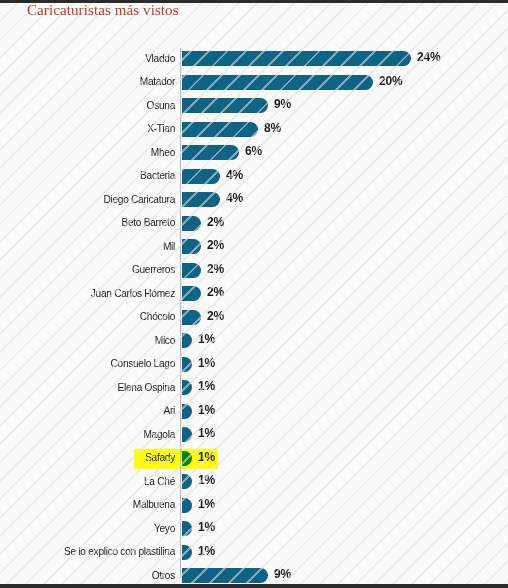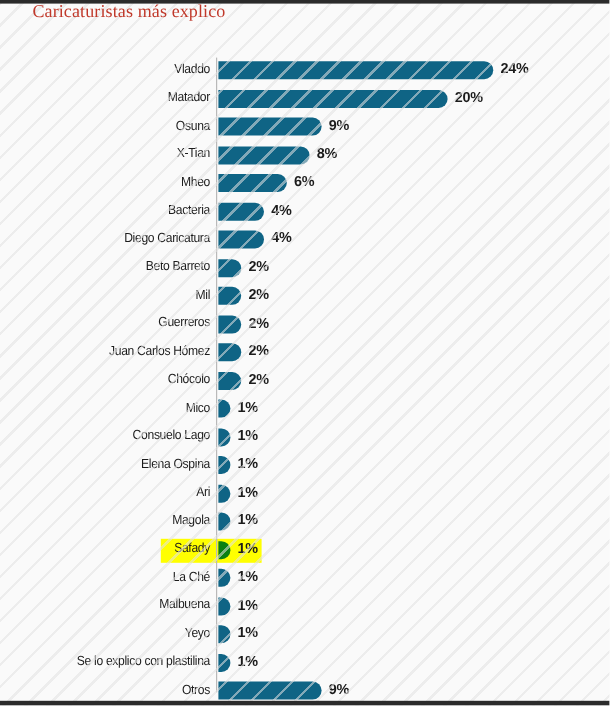--- a/index.html
+++ b/index.html
@@ -147,21 +147,21 @@
     z-index: 2;
   }
 </style>
 </head>
 <body>
 
 <div id="page">
 
   <div id="top-rule"></div>
 
-  <div id="title">Caricaturistas más explico</div>
+  <div id="title">Caricaturistas más vistos</div>
 
   <div id="chart">
     <div id="axis-line"></div>
     <div id="rows">
         <div class="row" style="top: 0px;">
           <div class="cat-label">Vladdo</div>
           <div class="bar" style="width: 229px;"></div>
           <div class="val-label" style="left: 417px;">24%</div>
         </div>
         <div class="row" style="top: 23.5px;">

